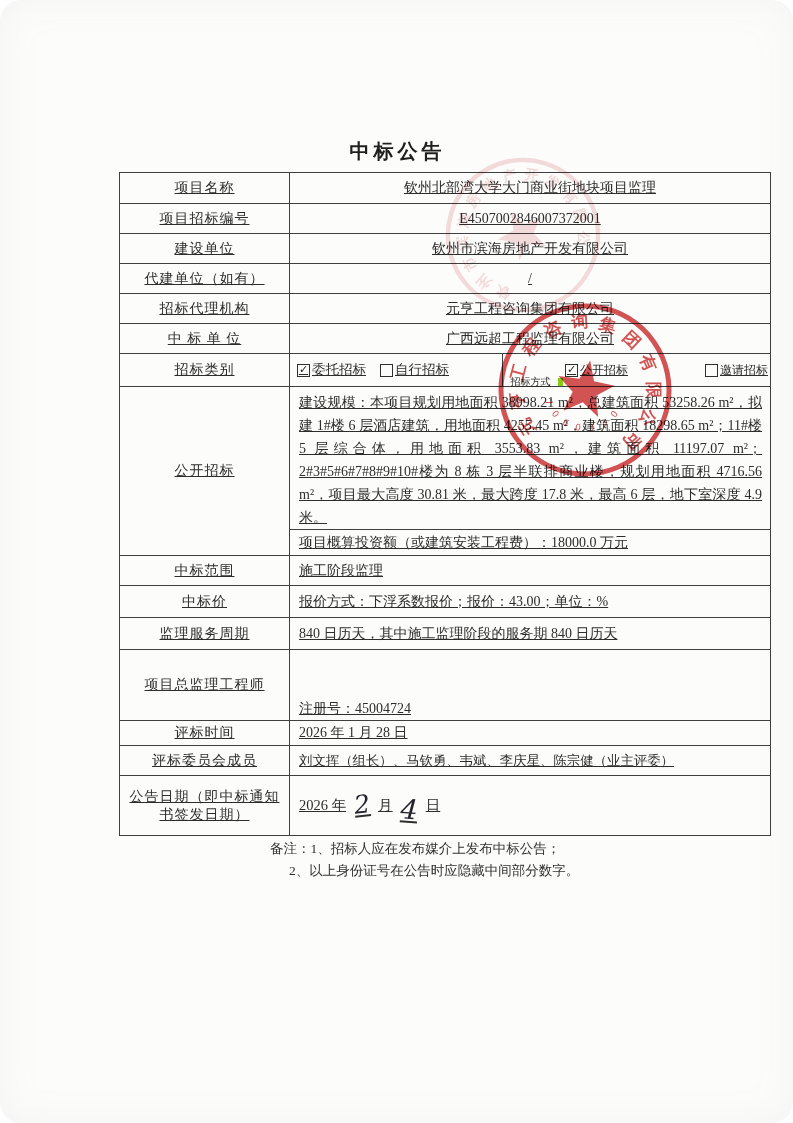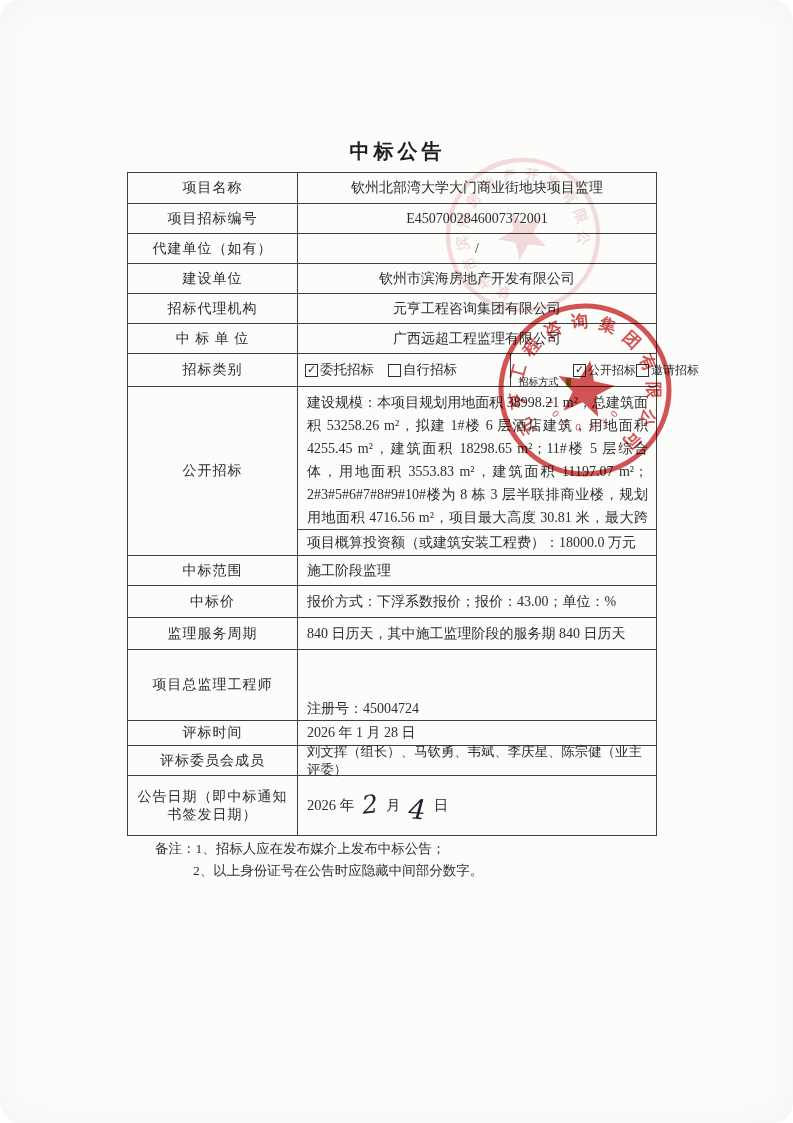--- a/index.html
+++ b/index.html
@@ -13,24 +13,25 @@
     box-shadow:inset 0 0 40px rgba(150,150,160,0.08);
     border-radius:21px;
   }
   .title{
     position:absolute;left:122px;top:138px;width:551px;
     margin:0;text-align:center;
     font-size:20px;font-weight:bold;letter-spacing:4px;color:#1f1f1f;
     font-family:"Liberation Sans","DejaVu Sans",sans-serif;
   }
   .tbl{
-    position:absolute;left:127px;top:172px;width:530px;
+    position:absolute;left:119px;top:172px;width:652px;
     border:1px solid #3f3f3f;
     box-sizing:border-box;
     background:transparent;
+    text-decoration:underline;
   }
   .row{display:flex;box-sizing:border-box;}
   .row + .row{border-top:1px solid #3f3f3f;}
   .h30{height:30px}.h33{height:33px}.h32{height:32px}
   .h25{height:25px}.h60{height:60px}
   .lab{
     width:170px;flex:0 0 170px;border-right:1px solid #3f3f3f;
     display:flex;align-items:center;justify-content:center;
     text-align:center;font-size:14px;padding:0 8px;box-sizing:border-box;
     letter-spacing:1px;line-height:18px;
@@ -61,21 +62,21 @@
   .small-font{font-size:13.4px;}
   .hw{
     font-family:"DejaVu Serif",serif;font-style:italic;
     font-size:25px;color:#23232b;display:inline-block;
     transform:rotate(-6deg);margin:0 8px;position:relative;top:-1px;
   }
   .hw-day{transform:rotate(4deg) translateY(5px);font-size:27px;}
   .date-cell{font-size:14.5px;}
   .notes{
     position:absolute;left:155px;top:840px;width:520px;
-    font-size:13.5px;line-height:18px;color:#303030;
+    font-size:13.5px;line-height:18px;color:#303030;text-align:center;
   }
   .notes .n2{margin-top:4px;padding-left:38px;}
   .stamp{position:absolute;mix-blend-mode:multiply;pointer-events:none;}
   .stamp-main{left:490px;top:295px;transform:rotate(10deg);opacity:0.86;}
   .stamp-faint{left:438px;top:150px;transform:rotate(-28deg);opacity:0.30;}
 </style>
 </head>
 <body>
 
 <div class="sheet">
@@ -88,27 +89,27 @@
       <div class="lab">项目名称</div>
       <div class="val">钦州北部湾大学大门商业街地块项目监理</div>
     </div>
 
     <div class="row h30">
       <div class="lab">项目招标编号</div>
       <div class="val">E4507002846007372001</div>
     </div>
 
     <div class="row h30">
+      <div class="lab">建设单位</div>
+      <div class="val">钦州市滨海房地产开发有限公司</div>
+    </div>
+
+    <div class="row h30">
       <div class="lab">代建单位（如有）</div>
       <div class="val">/</div>
-    </div>
-
-    <div class="row h30">
-      <div class="lab">建设单位</div>
-      <div class="val">钦州市滨海房地产开发有限公司</div>
     </div>
 
     <div class="row h30">
       <div class="lab">招标代理机构</div>
       <div class="val">元亨工程咨询集团有限公司</div>
     </div>
 
     <div class="row h30">
       <div class="lab">中 标 单 位</div>
       <div class="val">广西远超工程监理有限公司</div>

